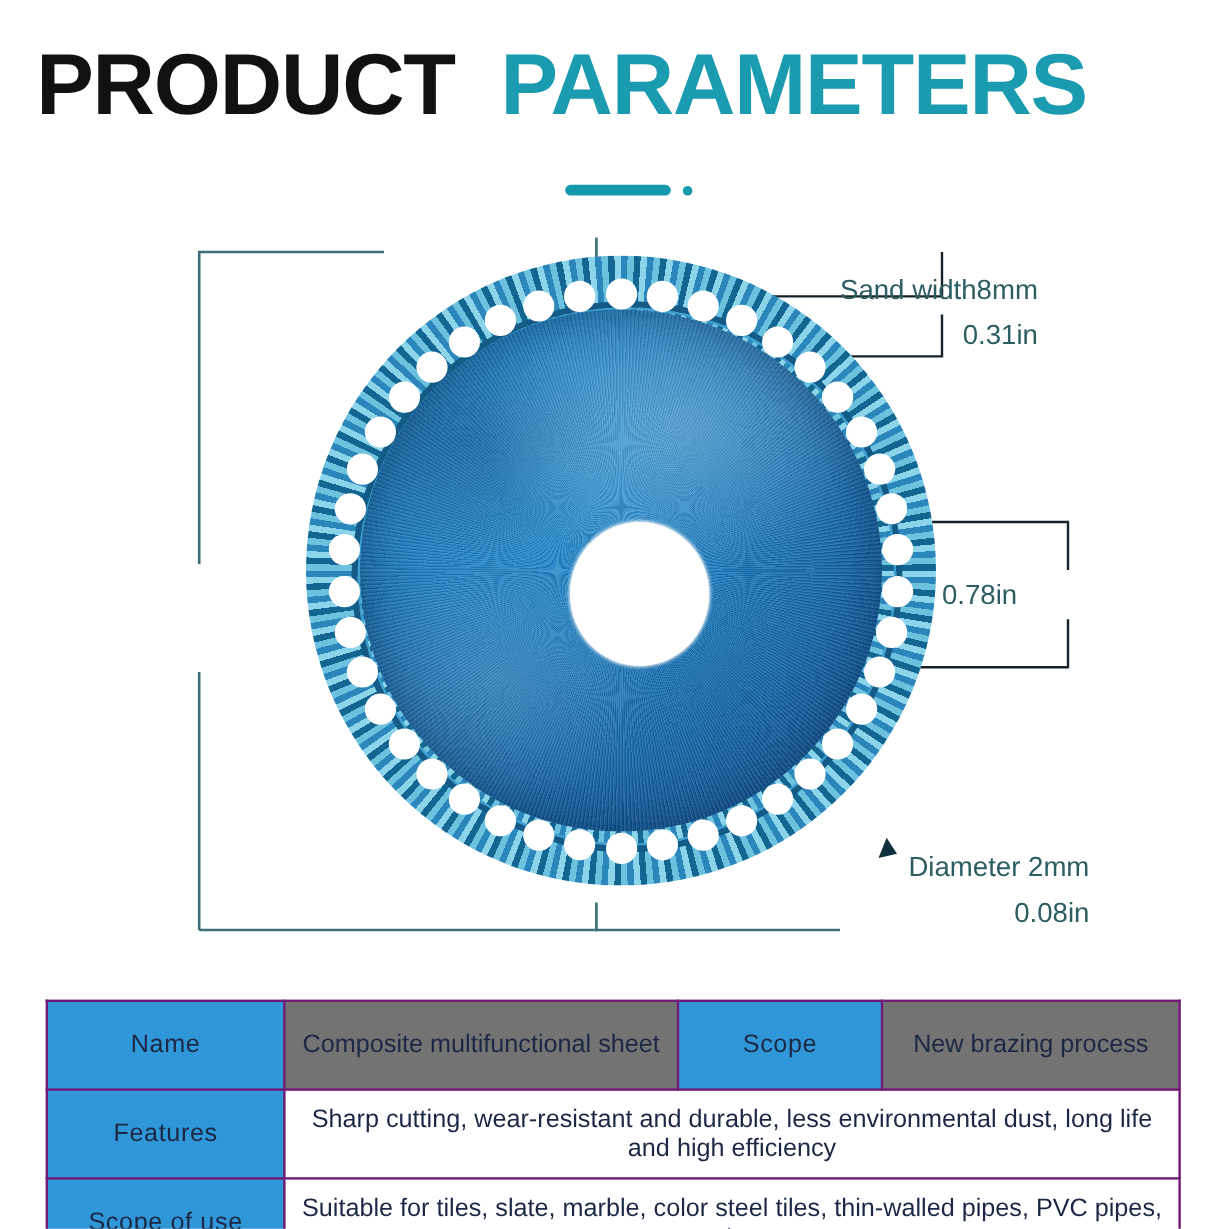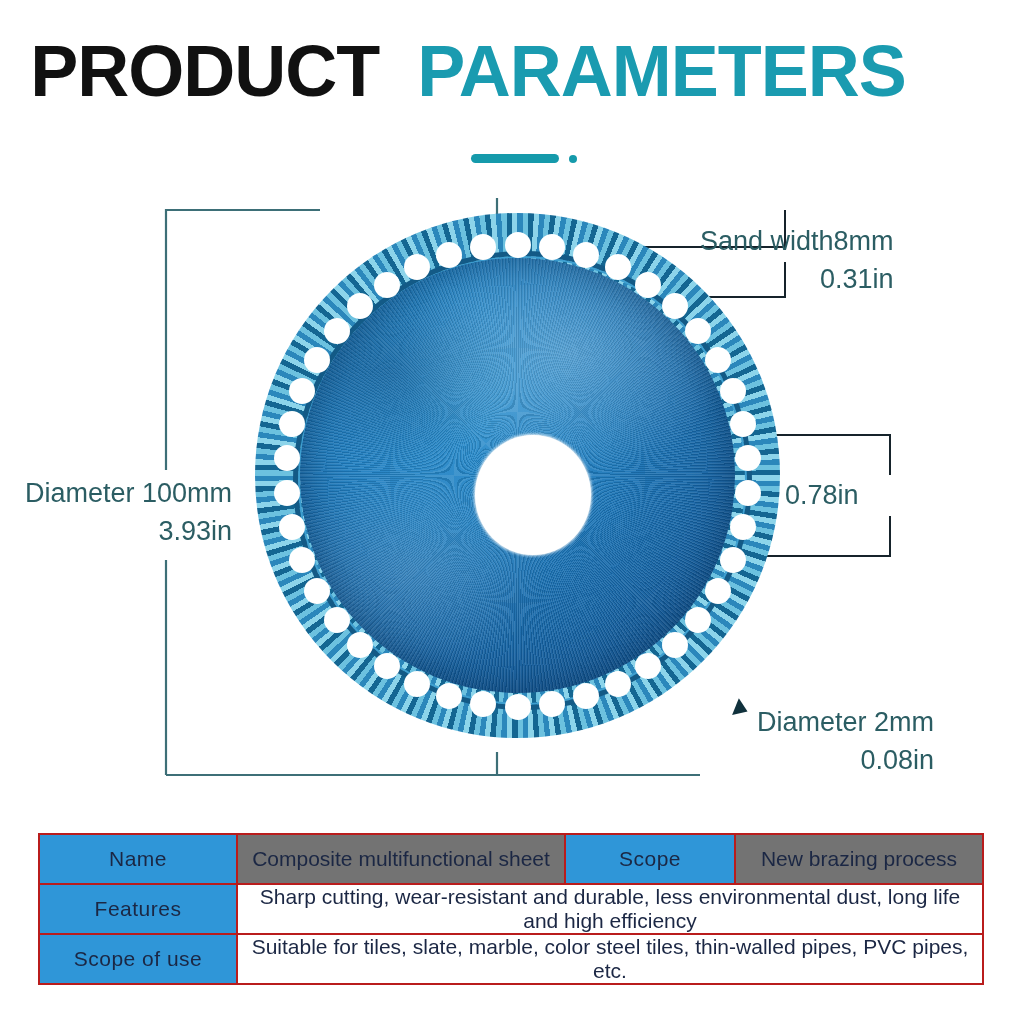--- a/index.html
+++ b/index.html
@@ -112,21 +112,21 @@
   .center-hole{
     position:absolute;left:220px;top:222px;width:116px;height:120px;
     border-radius:50%;background:#ffffff;
     box-shadow:0 0 3px 1px rgba(255,255,255,.9);
   }
 
   
   .label{
     position:absolute;
     color:#2b5d63;
-    font-size:27px;
+    font-size:23px;
     line-height:38px;
     white-space:nowrap;
   }
   .label .sub{display:block;text-align:right;}
   .lbl-sand{left:700px;top:222px;}
   .lbl-inner{left:785px;top:476px;}
   .lbl-diameter{left:25px;top:474px;text-align:left;}
   .lbl-thickness{left:757px;top:703px;}
   .tri{
     position:absolute;left:735px;top:700px;
@@ -137,25 +137,25 @@
     transform:rotate(22deg);
   }
 
   
   .spec-table{
     position:absolute;left:38px;top:833px;width:946px;
     border-collapse:collapse;
     table-layout:fixed;
   }
   .spec-table td{
-    border:2px solid #b91c1c;
+    border:2px solid #701a75;
     height:48px;
     font-size:21px;
     color:#1b2744;
-    padding:0 8px;
+    padding:12px 8px;
     vertical-align:middle;
   }
   .hdr{
     background:#2f96d8;
     text-align:center;
     font-size:23px;
     letter-spacing:.5px;
   }
   .val{background:#737373;text-align:center;}
   .val-wide{background:#ffffff;text-align:center;font-size:20px;}
@@ -247,24 +247,20 @@
 
   <div class="label lbl-sand">
     <span>Sand width8mm</span>
     <span class="sub">0.31in</span>
   </div>
 
   <div class="label lbl-inner">
     <span class="sub">0.78in</span>
   </div>
 
-  <div class="label lbl-diameter">
-    <span>Diameter 100mm</span>
-    <span class="sub">3.93in</span>
-  </div>
 
   <div class="tri"></div>
   <div class="label lbl-thickness">
     <span>Diameter 2mm</span>
     <span class="sub">0.08in</span>
   </div>
 
   <table class="spec-table">
     <tbody>
         <tr>

